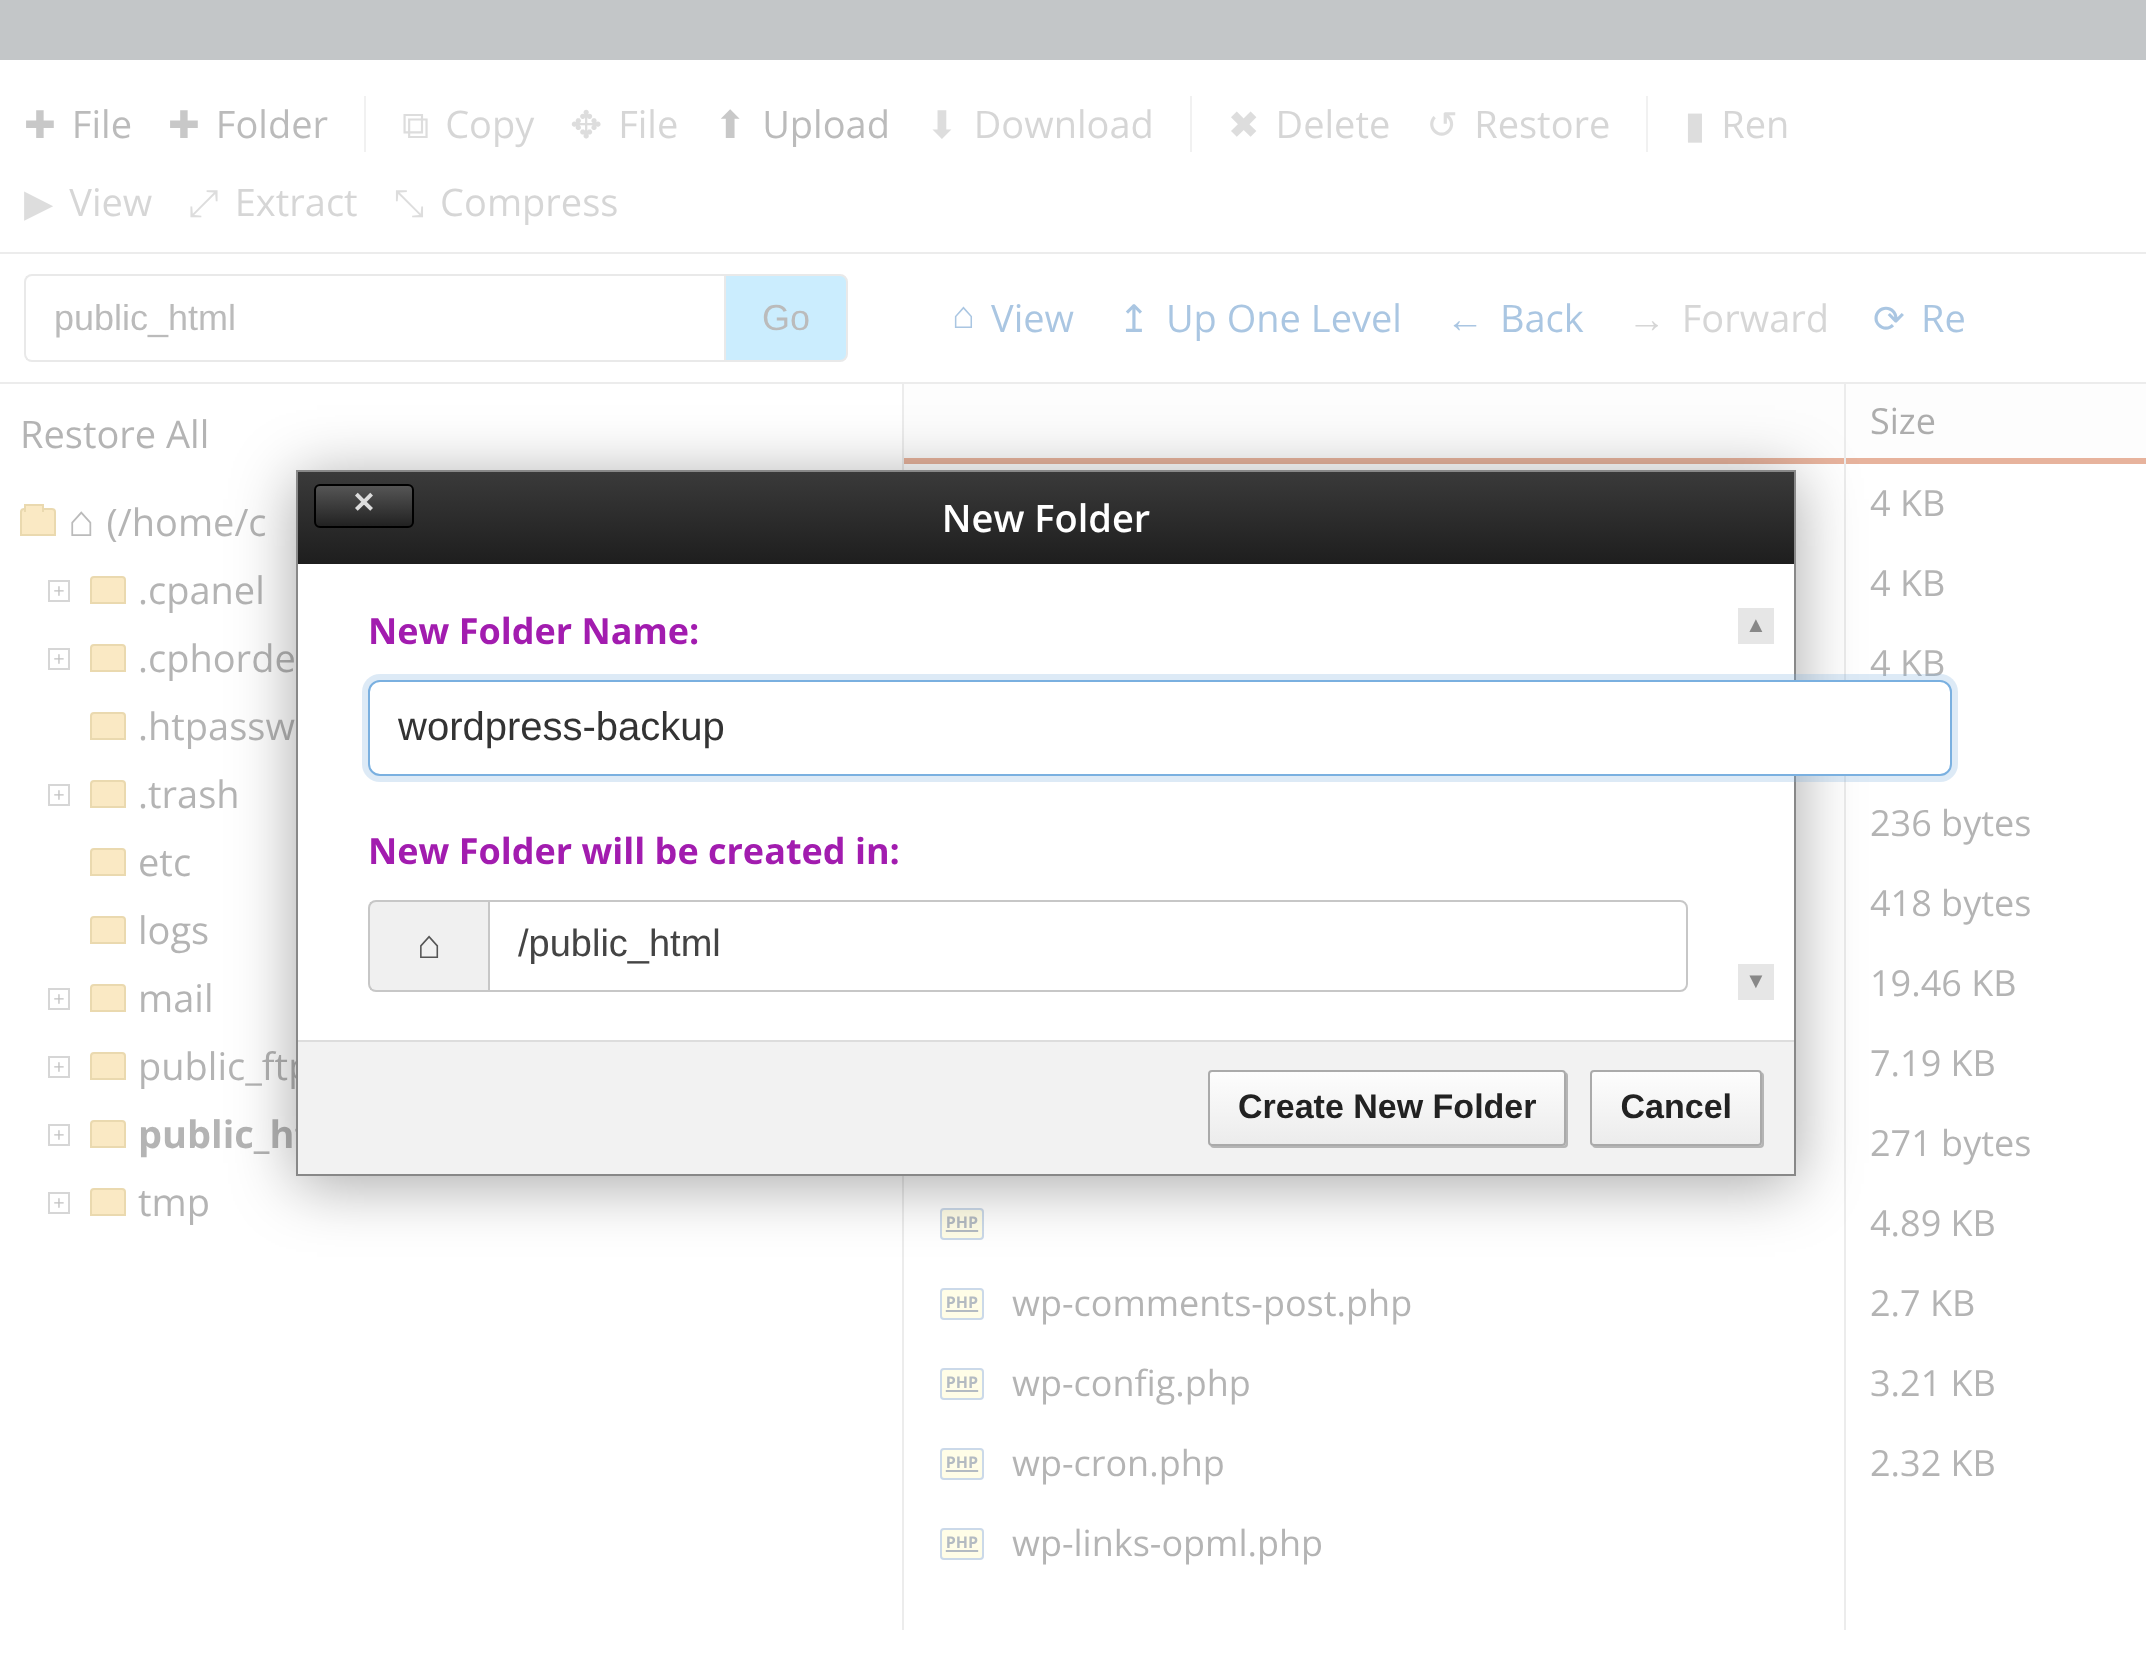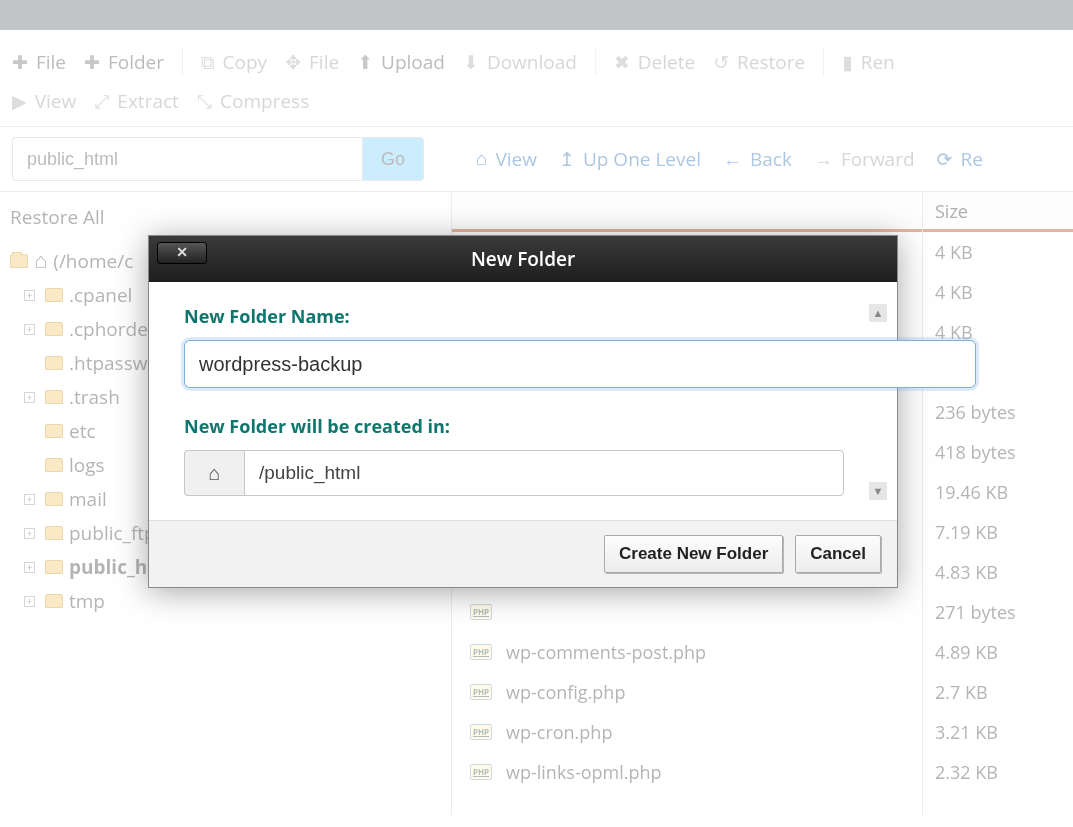--- a/index.html
+++ b/index.html
@@ -83,21 +83,21 @@
 .modal-title {
   background: linear-gradient(#3a3a3a,#1e1e1e); color: #fff;
   text-align: center; font-size: 19px; font-weight: 600; padding: 10px 0; position: relative;
 }
 .modal-close {
   position: absolute; left: 8px; top: 6px; width: 50px; height: 22px;
   background: linear-gradient(#555,#222); border: 1px solid #000;
   border-radius: 3px; color: #ddd; font-size: 14px; line-height: 18px; text-align: center; cursor: pointer;
 }
 .modal-body { padding: 22px 35px 18px 35px; position: relative; background: #fff; }
-.lbl { font-size: 18px; font-weight: 700; color: #0f766e; margin-bottom: 12px; }
+.lbl { font-size: 18px; font-weight: 700; color: #a21caf; margin-bottom: 12px; }
 .name-input {
   width: 792px; height: 48px; padding: 0 14px;
   border: 1px solid #7ab0e0; border-radius: 6px;
   font-size: 20px; color: #333; outline: none;
   box-shadow: 0 0 0 3px rgba(120,170,220,0.25);
 }
 .loc-group { display: flex; margin-bottom: 6px; }
 .loc-home {
   width: 60px; height: 46px; border: 1px solid #c7c7c7; border-right: none;
   background: #f0f0f0; border-radius: 4px 0 0 4px;
@@ -330,21 +330,20 @@
       <div class="fhdr">Size</div>
       <div id="fsize-rows">
           <div class="frow">4 KB</div>
           <div class="frow">4 KB</div>
           <div class="frow">4 KB</div>
           <div class="frow">4 KB</div>
           <div class="frow">236 bytes</div>
           <div class="frow">418 bytes</div>
           <div class="frow">19.46 KB</div>
           <div class="frow">7.19 KB</div>
-          <div class="frow">4.83 KB</div>
           <div class="frow">271 bytes</div>
           <div class="frow">4.89 KB</div>
           <div class="frow">2.7 KB</div>
           <div class="frow">3.21 KB</div>
           <div class="frow">2.32 KB</div>
         </div>
     </div>
   </div>
 </div>
 

